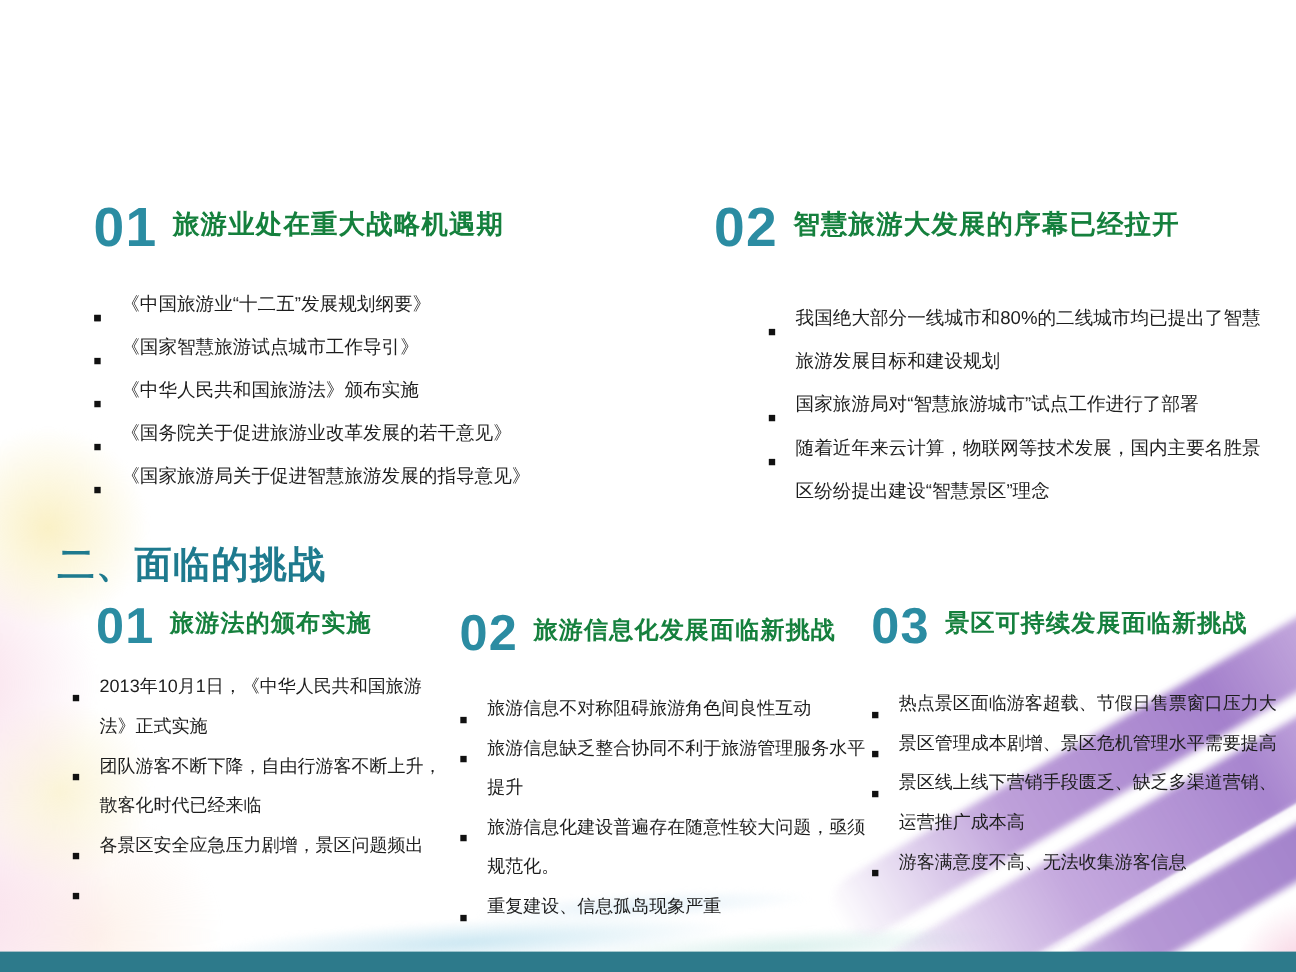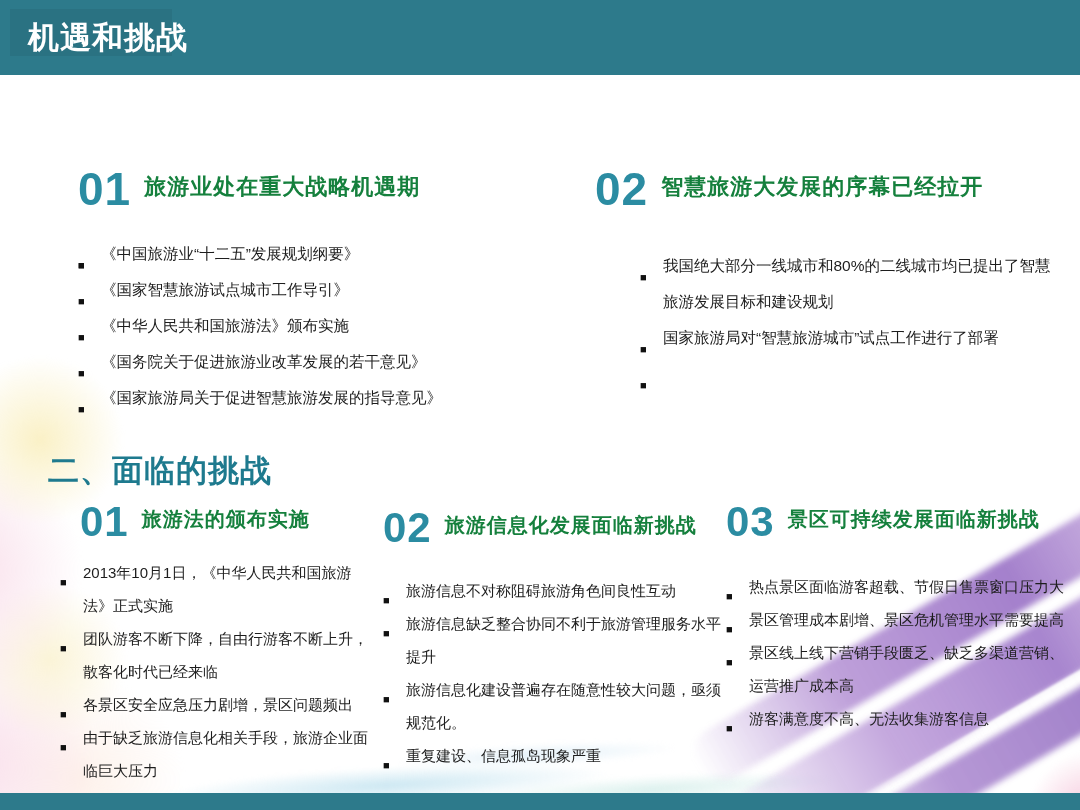--- a/index.html
+++ b/index.html
@@ -101,24 +101,20 @@
 <div class="slide">
 
   <div class="bg wc-left"></div>
   <div class="bg wc-bottom"></div>
   <div class="stroke stroke-1"></div>
   <div class="stroke stroke-2"></div>
   <div class="stroke-white"></div>
   <div class="stroke stroke-3"></div>
   <div class="bg wc-corner-pink"></div>
 
-  <div class="header-bar">
-    <div class="header-accent"></div>
-    <div class="header-title">机遇和挑战</div>
-  </div>
 
 
   <div class="block opp-1">
     <div class="block-head">
       <div class="num">01</div>
       <div class="btitle">旅游业处在重大战略机遇期</div>
     </div>
     <ul class="bullets">
       <li><span class="bm">■</span></li>
       <li><span class="bm">■</span><span>《中国旅游业“十二五”发展规划纲要》</span></li>
@@ -130,36 +126,36 @@
   </div>
 
   <div class="block opp-2">
     <div class="block-head">
       <div class="num">02</div>
       <div class="btitle">智慧旅游大发展的序幕已经拉开</div>
     </div>
     <ul class="bullets">
       <li><span class="bm">■</span><span>我国绝大部分一线城市和80%的二线城市均已提出了智慧旅游发展目标和建设规划</span></li>
       <li><span class="bm">■</span><span>国家旅游局对“智慧旅游城市”试点工作进行了部署</span></li>
-      <li><span class="bm">■</span></li>
+      <li><span class="bm">■</span><span>随着近年来云计算，物联网等技术发展，国内主要名胜景区纷纷提出建设“智慧景区”理念</span></li>
     </ul>
   </div>
 
   <div class="sec-heading sec2-heading">二、面临的挑战</div>
 
   <div class="block ch-1">
     <div class="block-head">
       <div class="num">01</div>
       <div class="btitle">旅游法的颁布实施</div>
     </div>
     <ul class="bullets">
       <li><span class="bm">■</span><span>2013年10月1日，《中华人民共和国旅游法》正式实施</span></li>
       <li><span class="bm">■</span><span>团队游客不断下降，自由行游客不断上升，散客化时代已经来临</span></li>
       <li><span class="bm">■</span><span>各景区安全应急压力剧增，景区问题频出</span></li>
-      <li><span class="bm">■</span><span>由于缺乏旅游信息化相关手段，旅游企业面临巨大压力</span></li>
+      <li><span class="bm">■</span></li>
     </ul>
   </div>
 
   <div class="block ch-2">
     <div class="block-head">
       <div class="num">02</div>
       <div class="btitle">旅游信息化发展面临新挑战</div>
     </div>
     <ul class="bullets">
       <li><span class="bm">■</span><span>旅游信息不对称阻碍旅游角色间良性互动</span></li>

